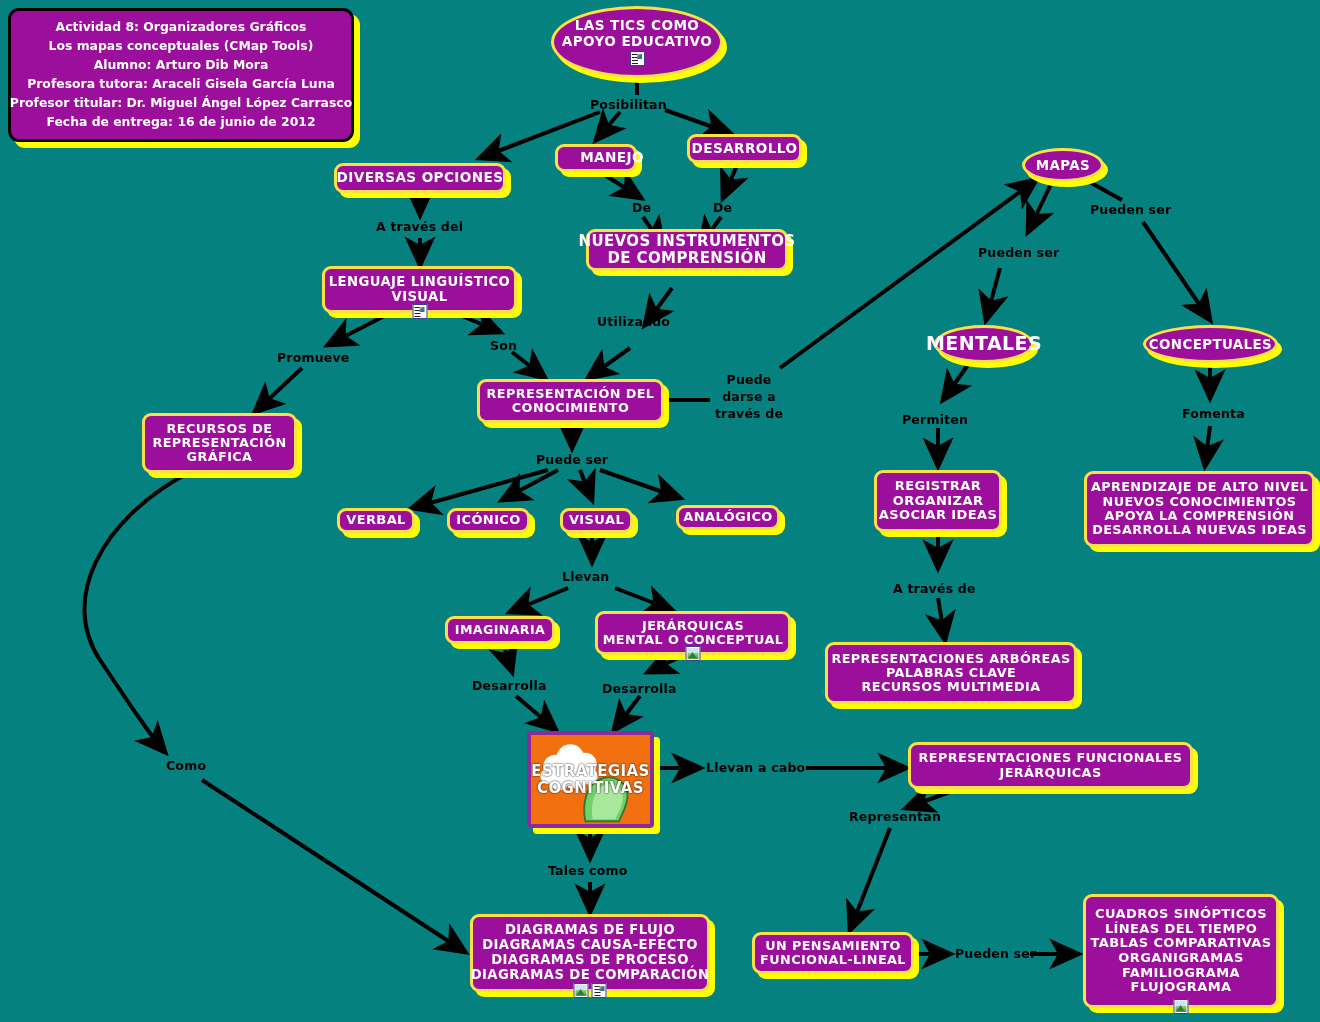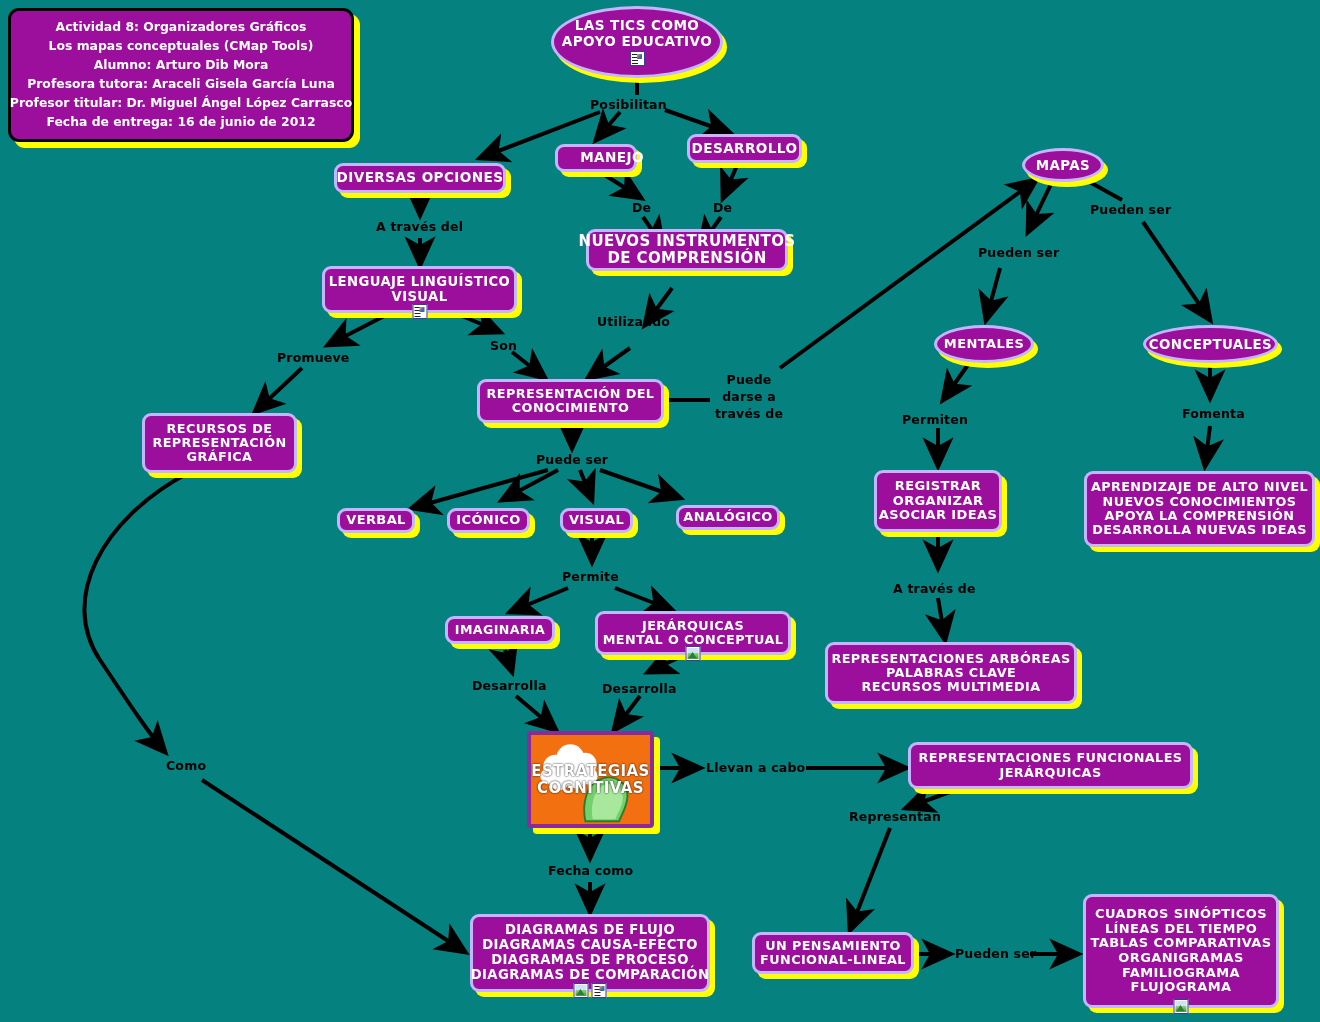--- a/index.html
+++ b/index.html
@@ -12,21 +12,21 @@
     position:relative;
   }
   #stage{position:absolute;left:0;top:0;width:1320px;height:1022px;}
   svg#links{position:absolute;left:0;top:0;width:1320px;height:1022px;}
 
   
   .node{
     position:absolute;
     box-sizing:border-box;
     background:#9C0E9C;
-    border:3px solid #c4b5fd;
+    border:3px solid #fde047;
     border-radius:9px;
     color:#ffffff;
     font-weight:bold;
     text-align:center;
     display:flex;
     flex-direction:column;
     align-items:center;
     justify-content:center;
     line-height:1.12;
     letter-spacing:.4px;
@@ -329,21 +329,21 @@
     <span class="icons over">
       <i class="ic img"></i>
       <i class="ic doc"></i>
     </span>
   </div>
 
   <div class="node ellipse" id="n-mapas" style="left:1022px;top:148px;width:82px;height:34px;font-size:13.4px;">
     <span class="ln">MAPAS</span>
   </div>
 
-  <div class="node ellipse" id="n-mentales" style="left:934px;top:325px;width:100px;height:38px;font-size:13px;">
+  <div class="node ellipse" id="n-mentales" style="left:934px;top:325px;width:100px;height:38px;font-size:19px;">
     <span class="ln">MENTALES</span>
   </div>
 
   <div class="node ellipse" id="n-conceptuales" style="left:1143px;top:325px;width:135px;height:38px;font-size:13.4px;">
     <span class="ln">CONCEPTUALES</span>
   </div>
 
   <div class="node" id="n-registrar" style="left:874px;top:470px;width:128px;height:62px;font-size:13px;">
     <span class="ln">REGISTRAR</span>
     <span class="ln">ORGANIZAR</span>
@@ -400,29 +400,29 @@
   <div class="lbl" style="left:490px;top:338px;">Son</div>
 
   <div class="lbl multi" style="left:712px;top:372px;width:74px;">
     <span>Puede</span><br>
     <span>darse a</span><br>
     <span>través de</span>
   </div>
 
   <div class="lbl" style="left:536px;top:452px;">Puede ser</div>
 
-  <div class="lbl" style="left:562px;top:569px;">Permite</div>
+  <div class="lbl" style="left:562px;top:569px;">Llevan</div>
 
   <div class="lbl" style="left:472px;top:678px;">Desarrolla</div>
 
   <div class="lbl" style="left:602px;top:681px;">Desarrolla</div>
 
   <div class="lbl" style="left:166px;top:758px;">Como</div>
 
-  <div class="lbl" style="left:548px;top:863px;">Fecha como</div>
+  <div class="lbl" style="left:548px;top:863px;">Tales como</div>
 
   <div class="lbl" style="left:706px;top:760px;">Llevan a cabo</div>
 
   <div class="lbl" style="left:978px;top:245px;">Pueden ser</div>
 
   <div class="lbl" style="left:1090px;top:202px;">Pueden ser</div>
 
   <div class="lbl" style="left:902px;top:412px;">Permiten</div>
 
   <div class="lbl" style="left:1182px;top:406px;">Fomenta</div>

